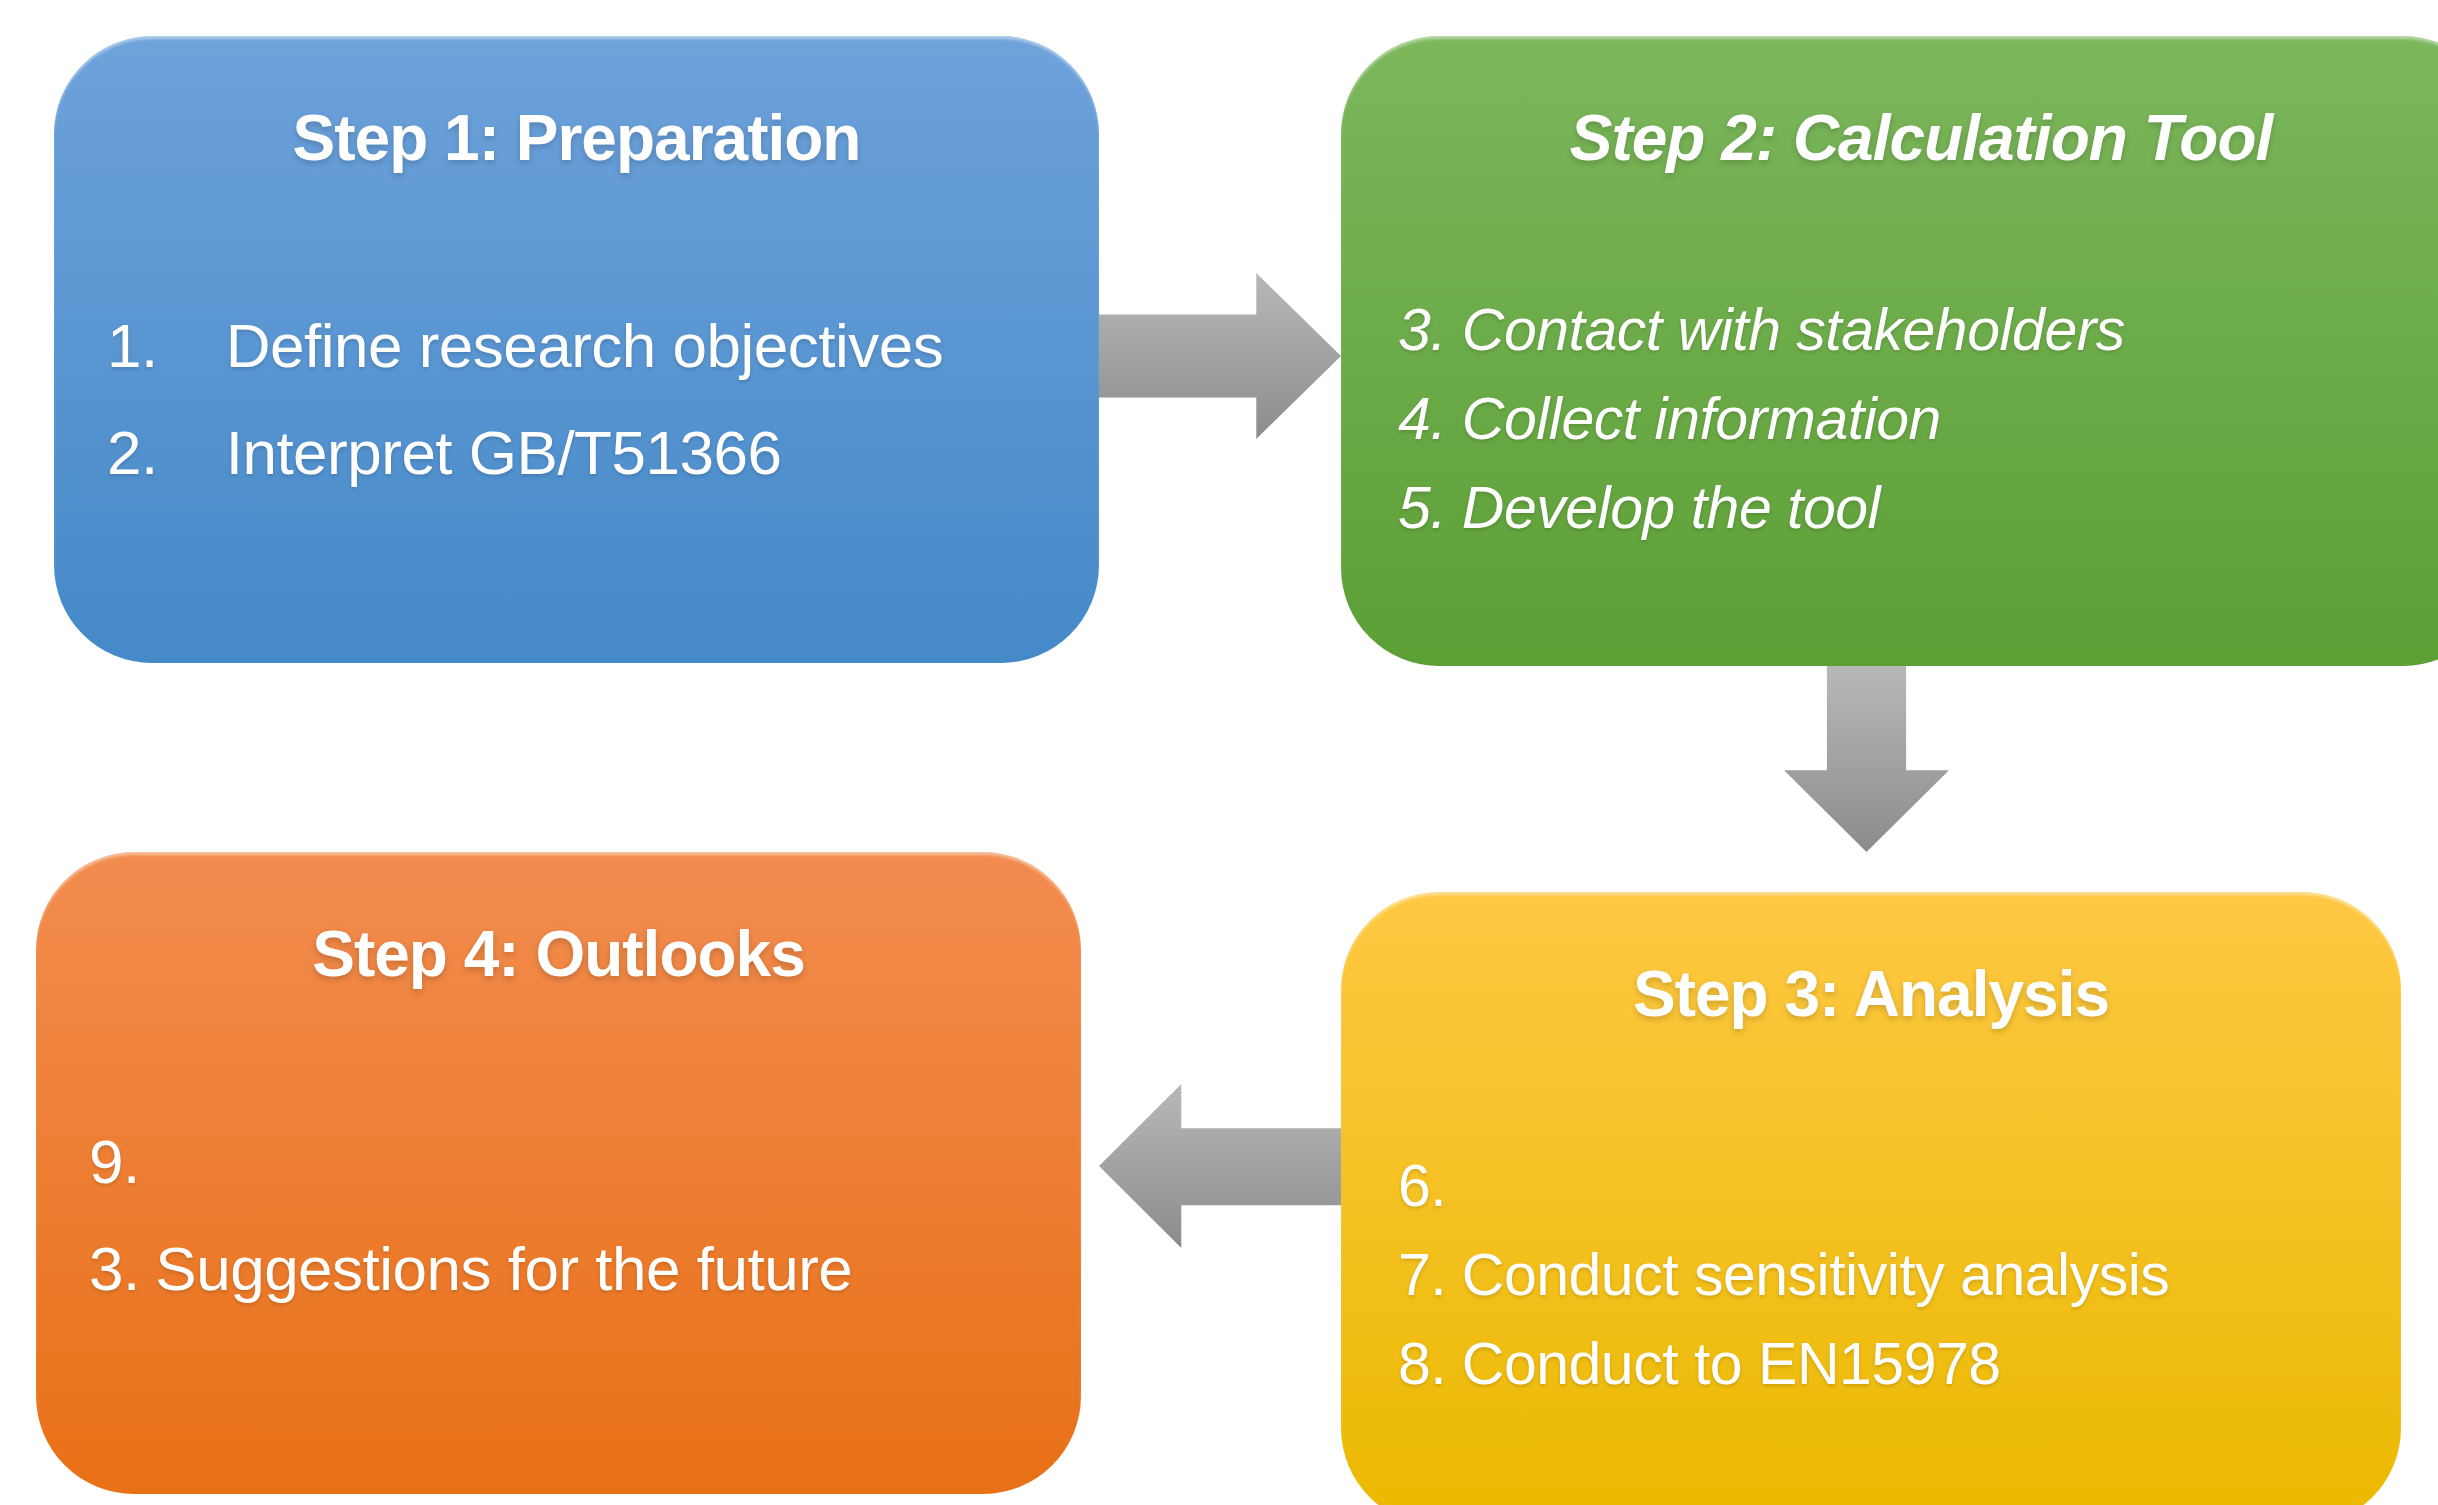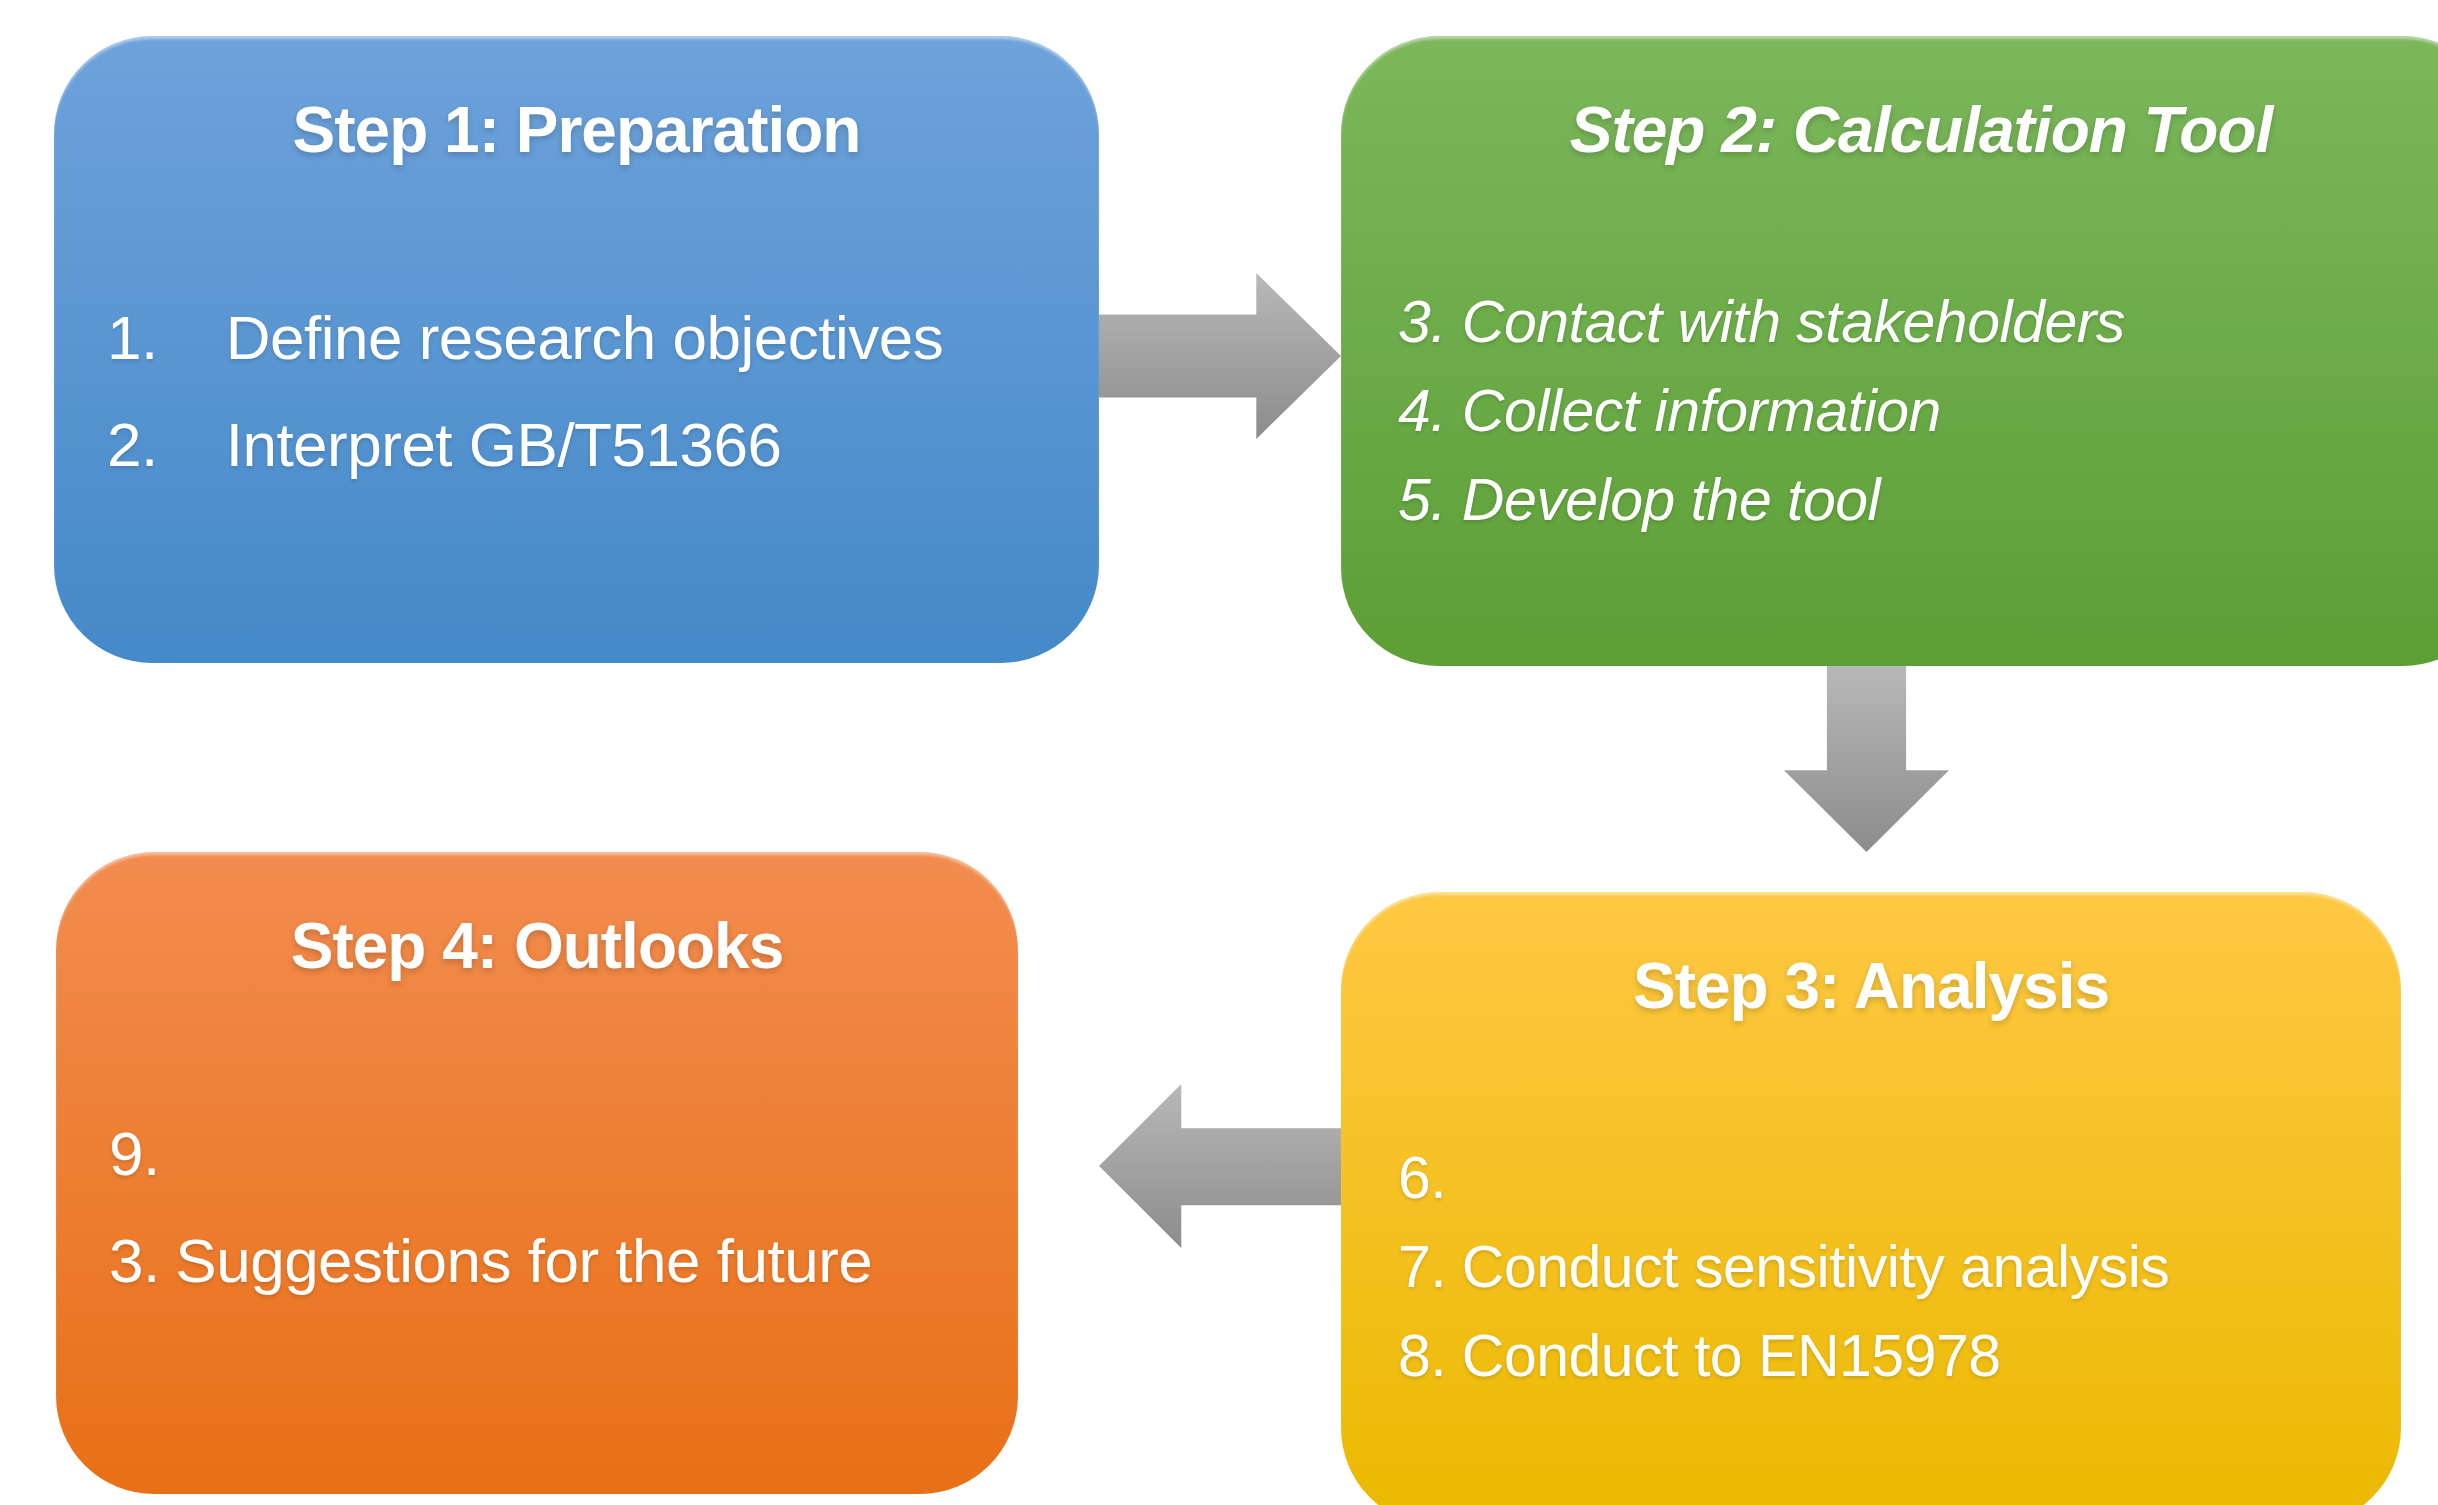--- a/index.html
+++ b/index.html
@@ -12,21 +12,21 @@
   }
   .card{
     position:absolute;
     border-radius:98px;
     color:#ffffff;
     box-sizing:border-box;
     padding-top:55px;
     box-shadow:inset 0 3.9px 2.9px -1px rgba(255,255,255,0.45);
   }
   .card-title{
-    margin:0;
+    margin:8px;
     text-align:center;
     font-size:64px;
     font-weight:bold;
     line-height:78px;
     letter-spacing:-1px;
     text-shadow:0 2.9px 5.9px rgba(0,0,0,0.18);
   }
   .card-list{
     list-style:none;
     margin:0;
@@ -50,21 +50,21 @@
   .card--step2{
     left:1341px;top:36px;width:1160px;height:630px;
     background:linear-gradient(to bottom,#7CB75C 0%,#5C9F35 100%);
     font-style:italic;
   }
   .card--step3{
     left:1341px;top:892px;width:1060px;height:634px;
     background:linear-gradient(to bottom,#FEC843 0%,#EBB900 100%);
   }
   .card--step4{
-    left:56px;top:852px;width:962px;height:642px;
+    left:36px;top:852px;width:1045px;height:642px;
     background:linear-gradient(to bottom,#F28C4F 0%,#E87016 100%);
   }
 
   .arrow{
     position:absolute;
     background:linear-gradient(to bottom,#b8b8b8 0%,#8c8c8c 100%);
   }
   .arrow--right{
     left:1099px;top:273px;width:242px;height:166px;
     clip-path:polygon(0 25%,65% 25%,65% 0,100% 50%,65% 100%,65% 75%,0 75%);

